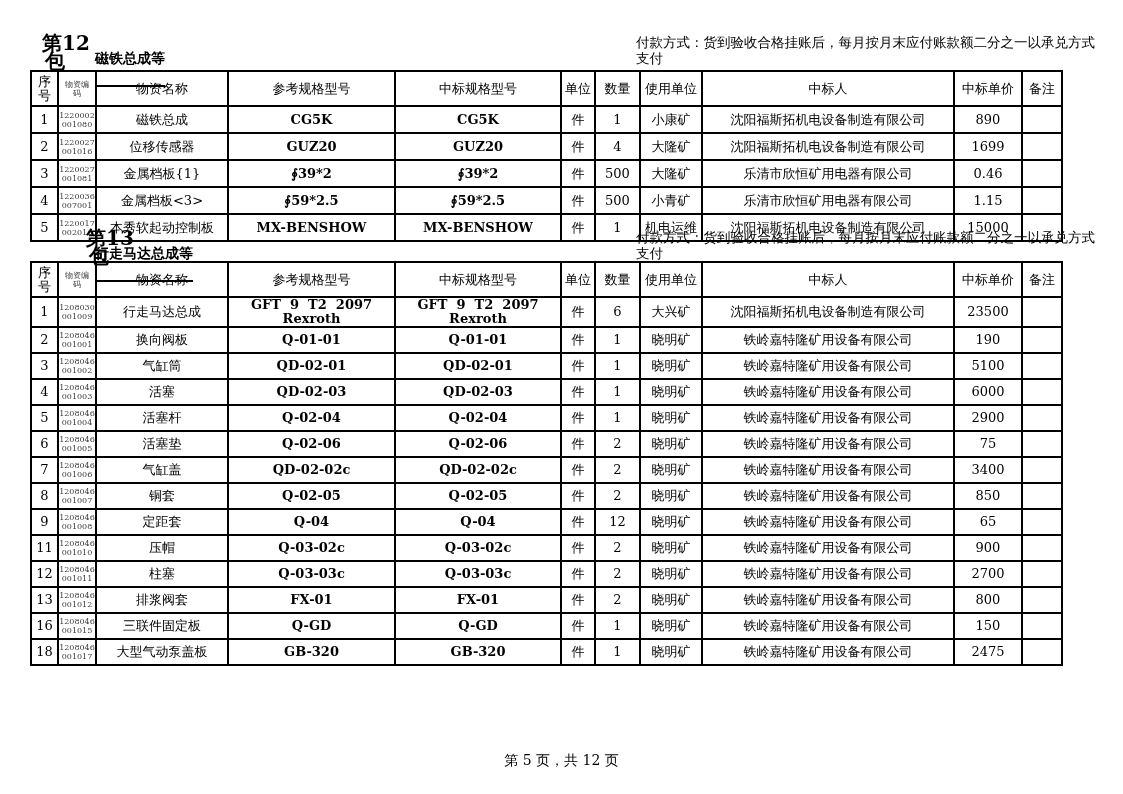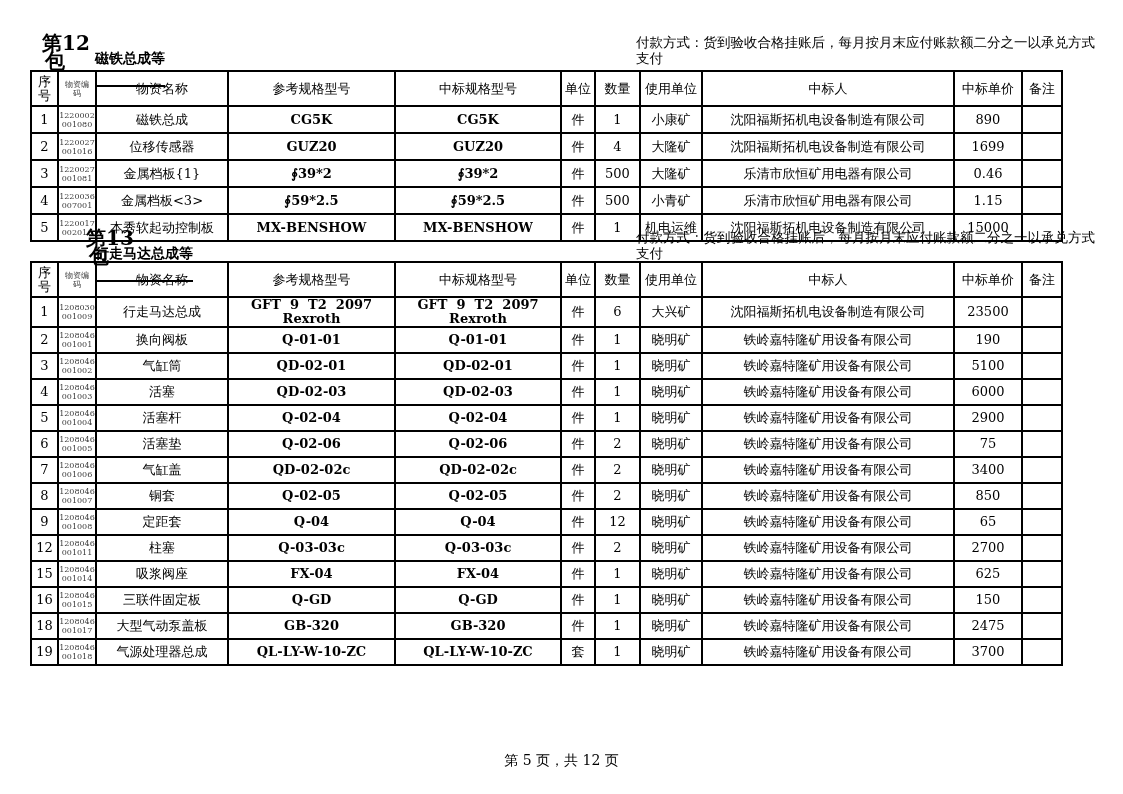--- a/index.html
+++ b/index.html
@@ -360,45 +360,59 @@
     <td class="spec-cell">Q-04</td>
     <td class="spec-cell">Q-04</td>
     <td>件</td>
     <td>12</td>
     <td>晓明矿</td>
     <td>铁岭嘉特隆矿用设备有限公司</td>
     <td>65</td>
     <td></td>
   </tr>
         <tr>
+    <td>11</td>
+    <td class="code-cell">1208046
+001010</td>
+    <td>压帽</td>
+    <td class="spec-cell">Q-03-02c</td>
+    <td class="spec-cell">Q-03-02c</td>
+    <td>件</td>
+    <td>2</td>
+    <td>晓明矿</td>
+    <td>铁岭嘉特隆矿用设备有限公司</td>
+    <td>900</td>
+    <td></td>
+  </tr>
+        <tr>
     <td>12</td>
     <td class="code-cell">1208046
 001011</td>
     <td>柱塞</td>
     <td class="spec-cell">Q-03-03c</td>
     <td class="spec-cell">Q-03-03c</td>
     <td>件</td>
     <td>2</td>
     <td>晓明矿</td>
     <td>铁岭嘉特隆矿用设备有限公司</td>
     <td>2700</td>
     <td></td>
   </tr>
         <tr>
-    <td>15</td>
-    <td class="code-cell">1208046
-001014</td>
-    <td>吸浆阀座</td>
-    <td class="spec-cell">FX-04</td>
-    <td class="spec-cell">FX-04</td>
-    <td>件</td>
-    <td>1</td>
-    <td>晓明矿</td>
-    <td>铁岭嘉特隆矿用设备有限公司</td>
-    <td>625</td>
+    <td>13</td>
+    <td class="code-cell">1208046
+001012</td>
+    <td>排浆阀套</td>
+    <td class="spec-cell">FX-01</td>
+    <td class="spec-cell">FX-01</td>
+    <td>件</td>
+    <td>2</td>
+    <td>晓明矿</td>
+    <td>铁岭嘉特隆矿用设备有限公司</td>
+    <td>800</td>
     <td></td>
   </tr>
         <tr>
     <td>16</td>
     <td class="code-cell">1208046
 001015</td>
     <td>三联件固定板</td>
     <td class="spec-cell">Q-GD</td>
     <td class="spec-cell">Q-GD</td>
     <td>件</td>
@@ -415,31 +429,17 @@
     <td>大型气动泵盖板</td>
     <td class="spec-cell">GB-320</td>
     <td class="spec-cell">GB-320</td>
     <td>件</td>
     <td>1</td>
     <td>晓明矿</td>
     <td>铁岭嘉特隆矿用设备有限公司</td>
     <td>2475</td>
     <td></td>
   </tr>
-        <tr>
-    <td>19</td>
-    <td class="code-cell">1208046
-001018</td>
-    <td>气源处理器总成</td>
-    <td class="spec-cell">QL-LY-W-10-ZC</td>
-    <td class="spec-cell">QL-LY-W-10-ZC</td>
-    <td>套</td>
-    <td>1</td>
-    <td>晓明矿</td>
-    <td>铁岭嘉特隆矿用设备有限公司</td>
-    <td>3700</td>
-    <td></td>
-  </tr>
       </tbody>
   </table>
 
   <div class="page-footer">第 5 页，共 12 页</div>
 </div>
 
 </body></html>

